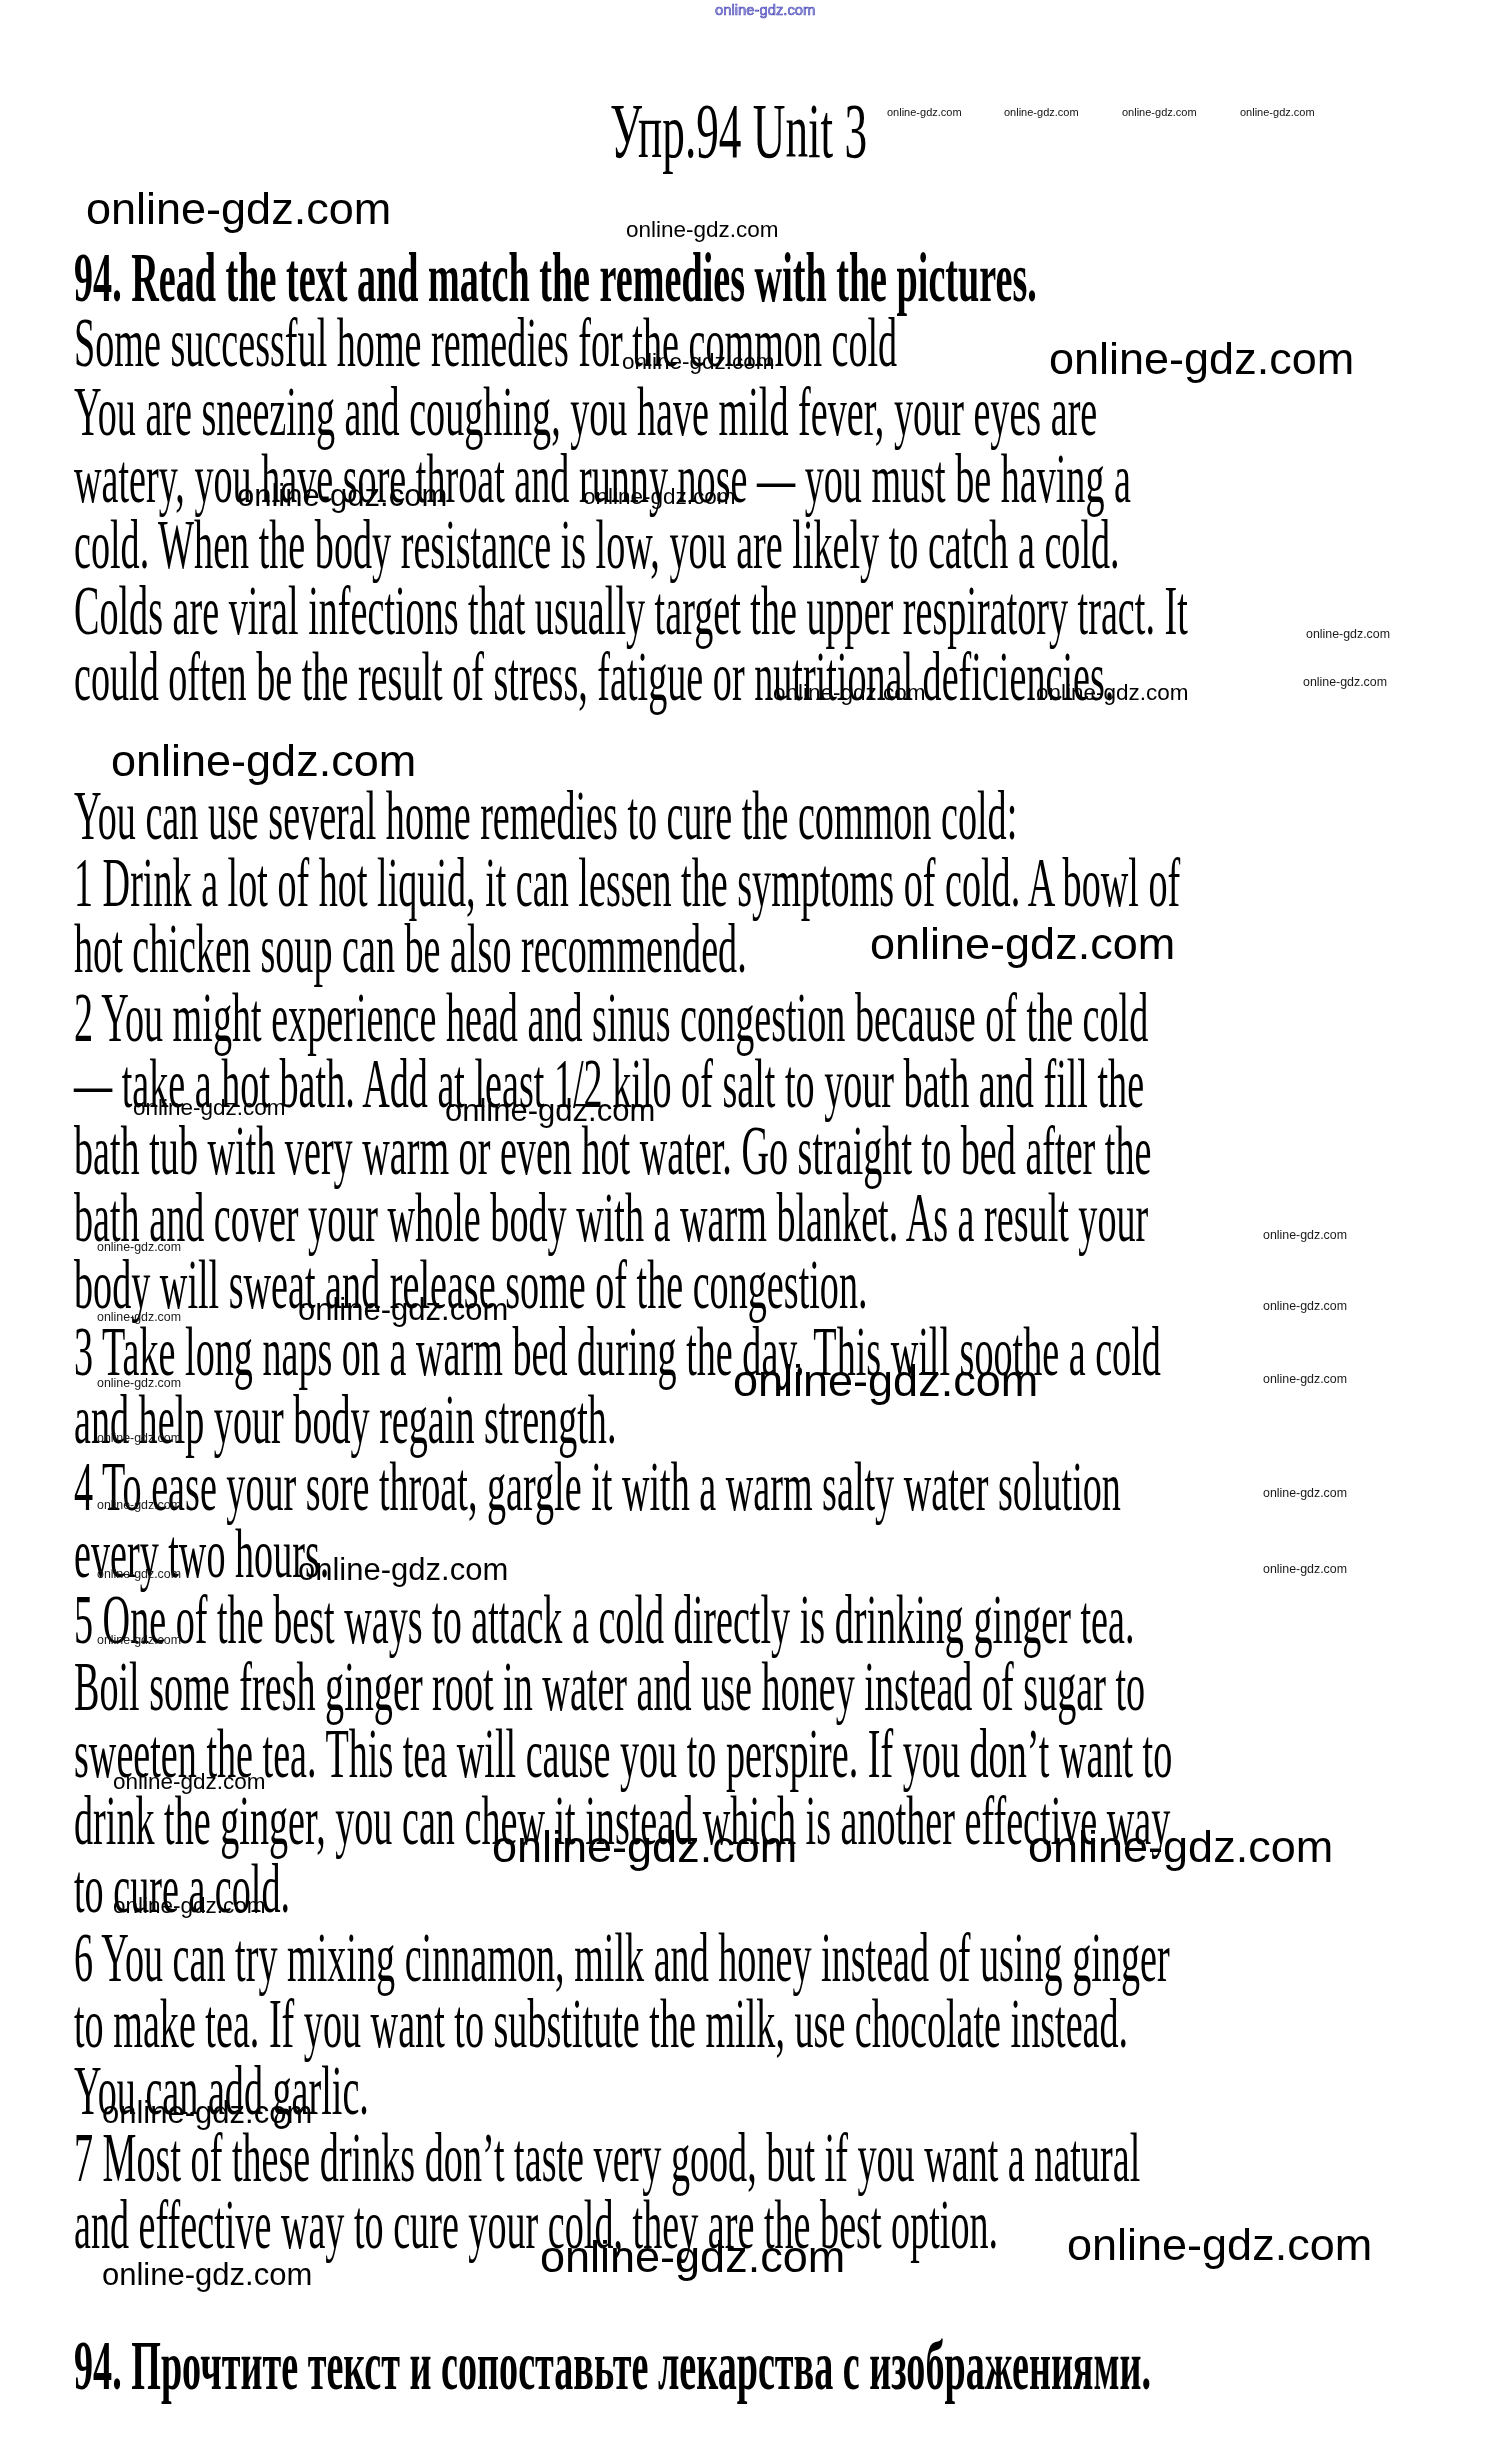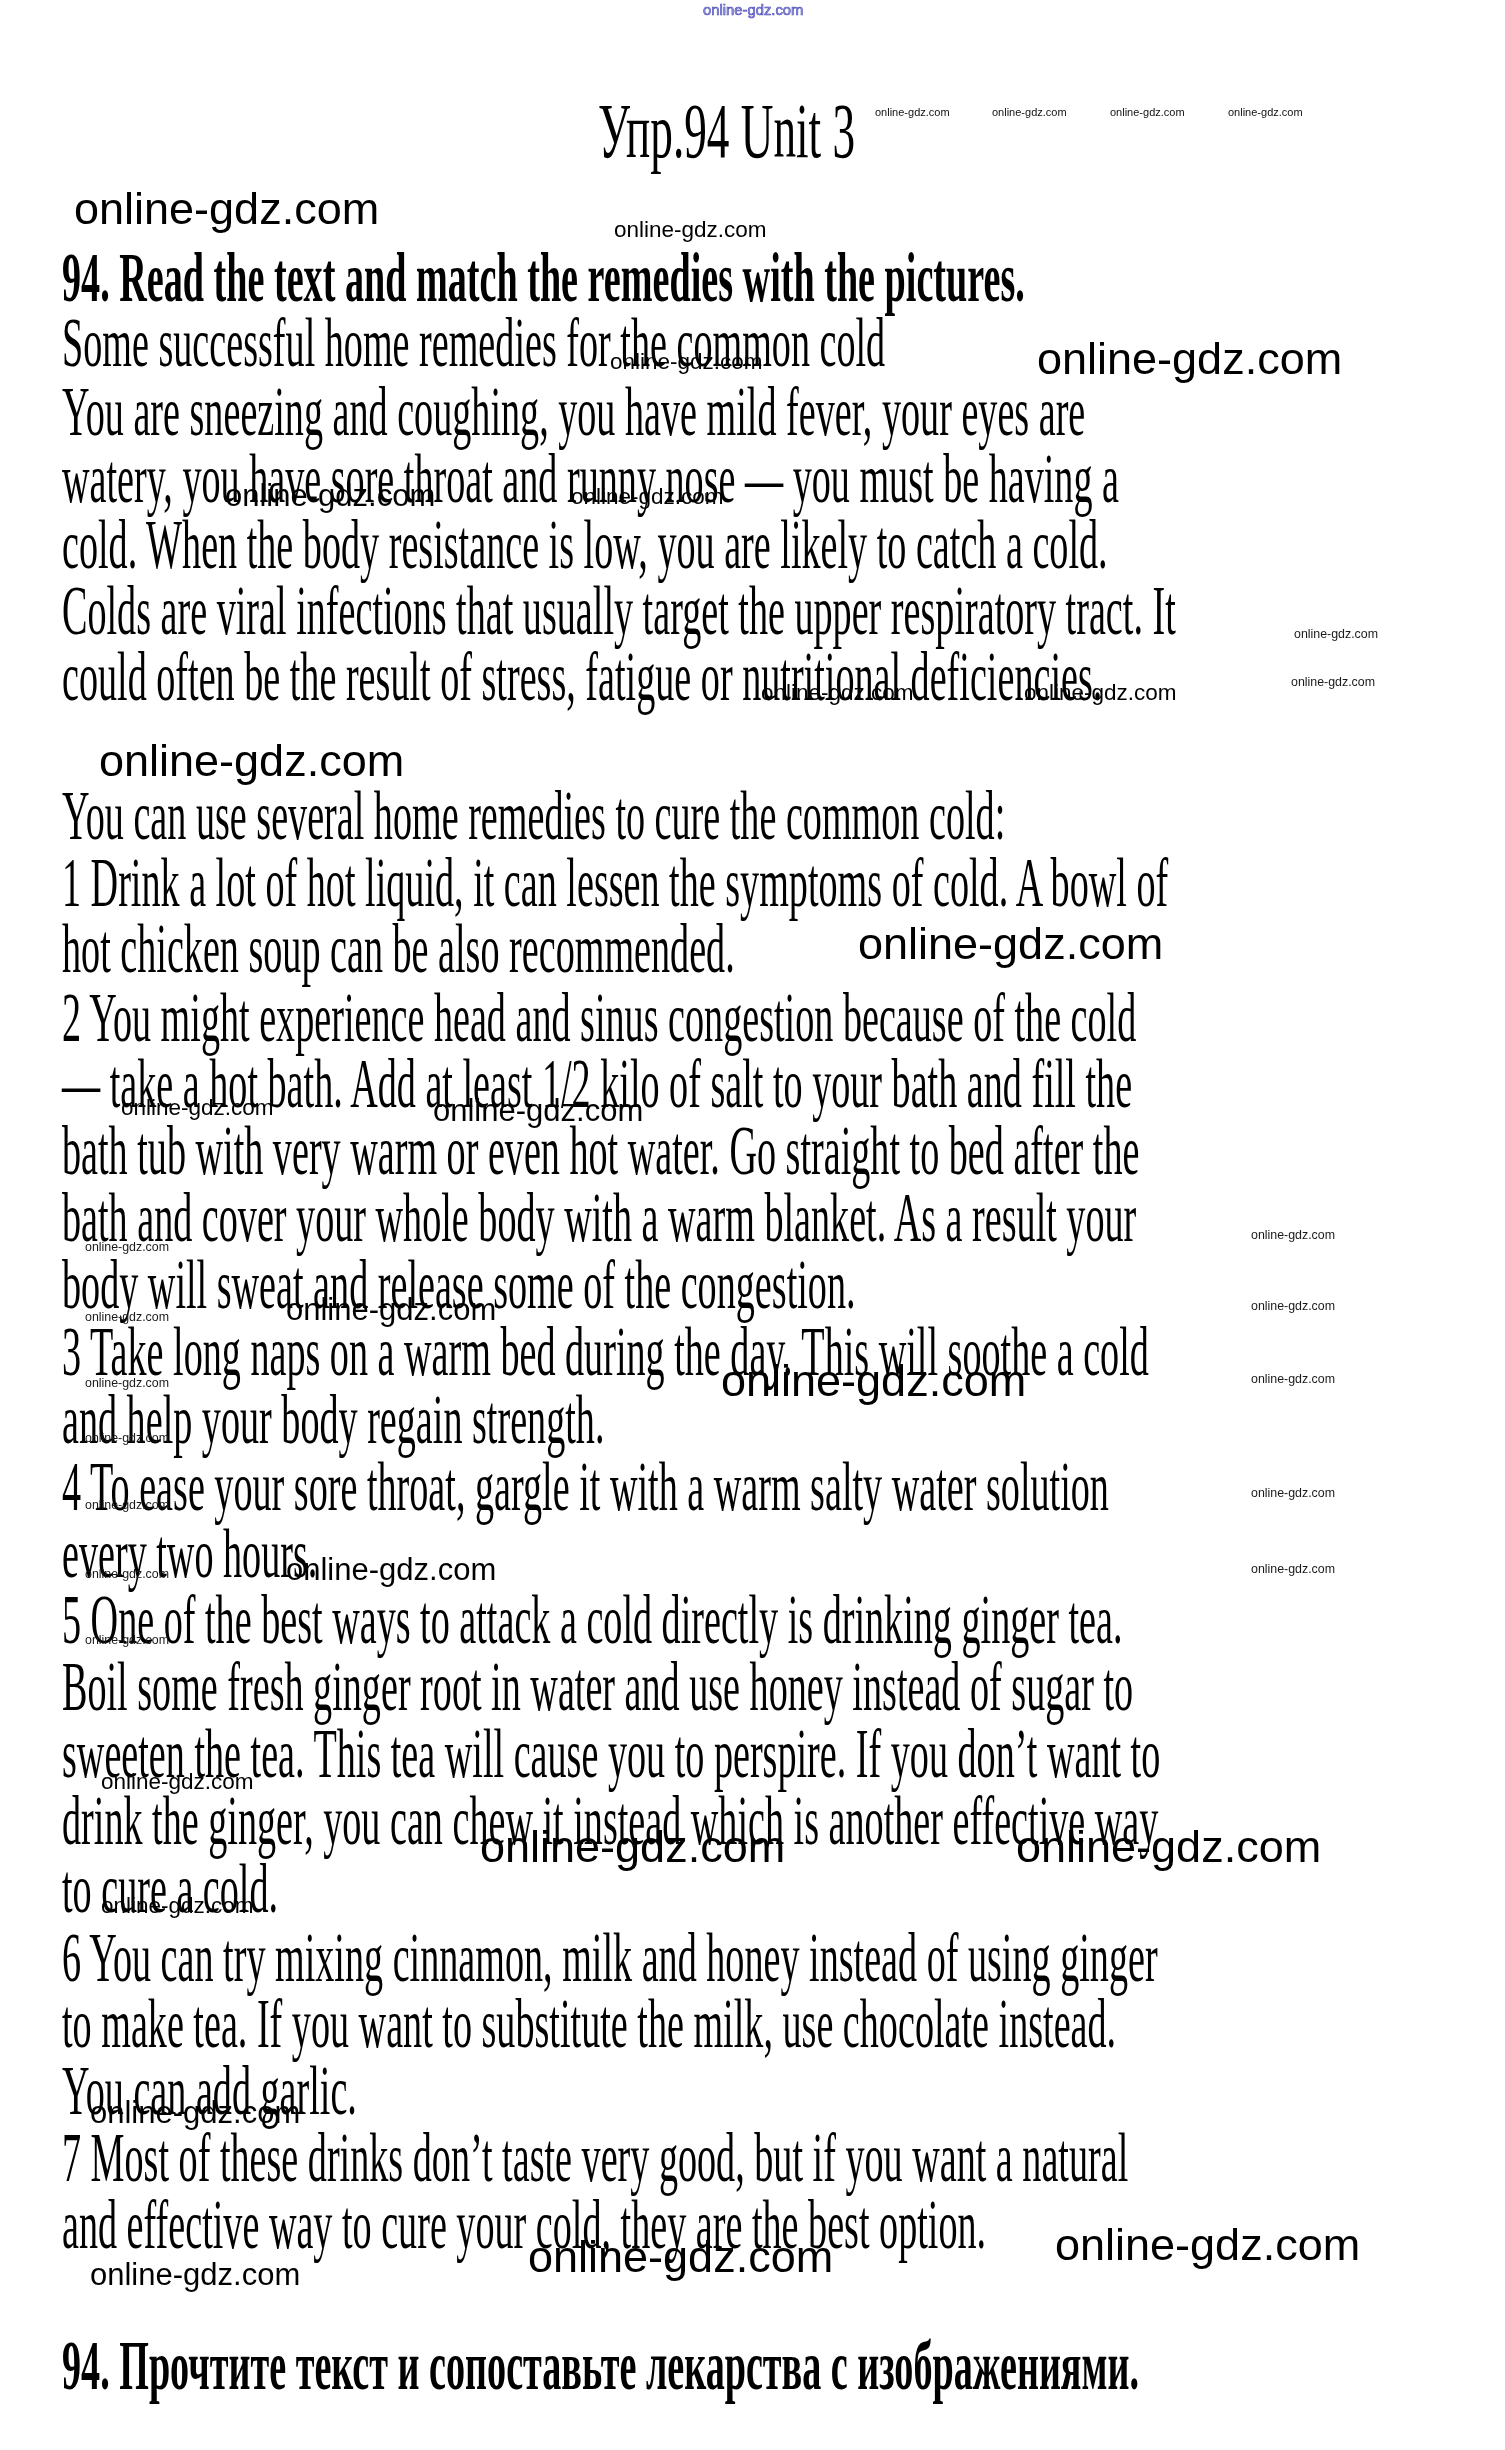--- a/index.html
+++ b/index.html
@@ -2,20 +2,21 @@
 <html style="font-size:12.4px"><head>
 <meta charset="utf-8">
 <style>
   html,body{margin:0;padding:0;background:#ffffff;}
   #page{
     position:relative;
     width:1470px;
     height:2450px;
     background:#ffffff;
     overflow:hidden;
+    margin-left:12px;
   }
   
   .line{
     position:absolute;
     left:62px;
     font-family:"Liberation Serif",serif;
     font-size:70px;
     line-height:1;
     color:#000;
     white-space:nowrap;

